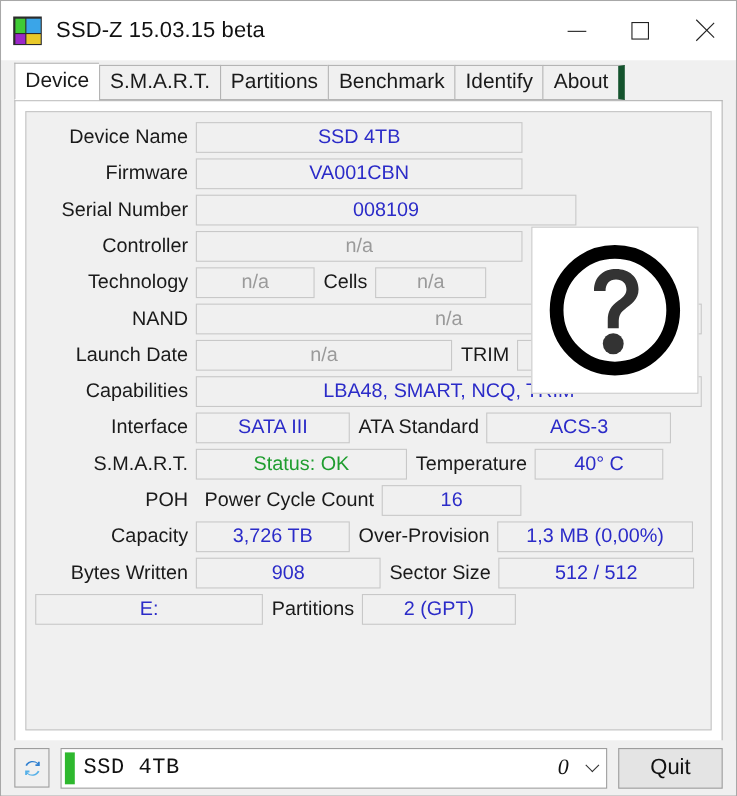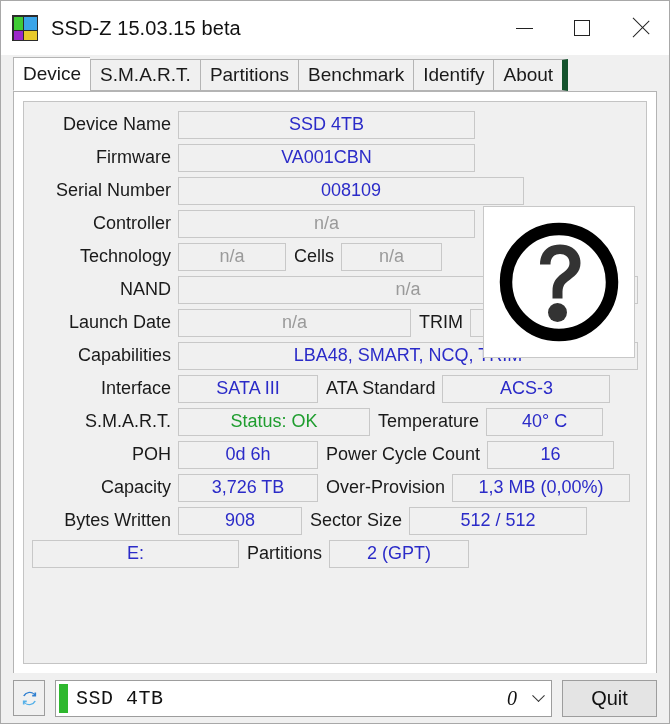--- a/index.html
+++ b/index.html
@@ -365,35 +365,34 @@
 
       <div class="row">
         <div class="lbl w1">S.M.A.R.T.</div>
         <div class="fld ok" style="width:192px">Status: OK</div>
         <div class="lbl mid">Temperature</div>
         <div class="fld" style="width:117px">40° C</div>
       </div>
 
       <div class="row">
         <div class="lbl w1">POH</div>
-        <div class="fld" style="width:140px">0d 6h</div>
         <div class="lbl mid">Power Cycle Count</div>
         <div class="fld" style="width:127px">16</div>
       </div>
 
       <div class="row">
         <div class="lbl w1">Capacity</div>
         <div class="fld" style="width:140px">3,726 TB</div>
         <div class="lbl mid">Over-Provision</div>
         <div class="fld" style="width:178px">1,3 MB (0,00%)</div>
       </div>
 
       <div class="row">
         <div class="lbl w1">Bytes Written</div>
-        <div class="fld" style="width:124px">908</div>
+        <div class="fld" style="width:168px">908</div>
         <div class="lbl mid">Sector Size</div>
         <div class="fld" style="width:178px">512 / 512</div>
       </div>
 
       <div class="row">
         <div class="fld" style="width:207px">E:</div>
         <div class="lbl mid">Partitions</div>
         <div class="fld" style="width:140px">2 (GPT)</div>
       </div>
 

